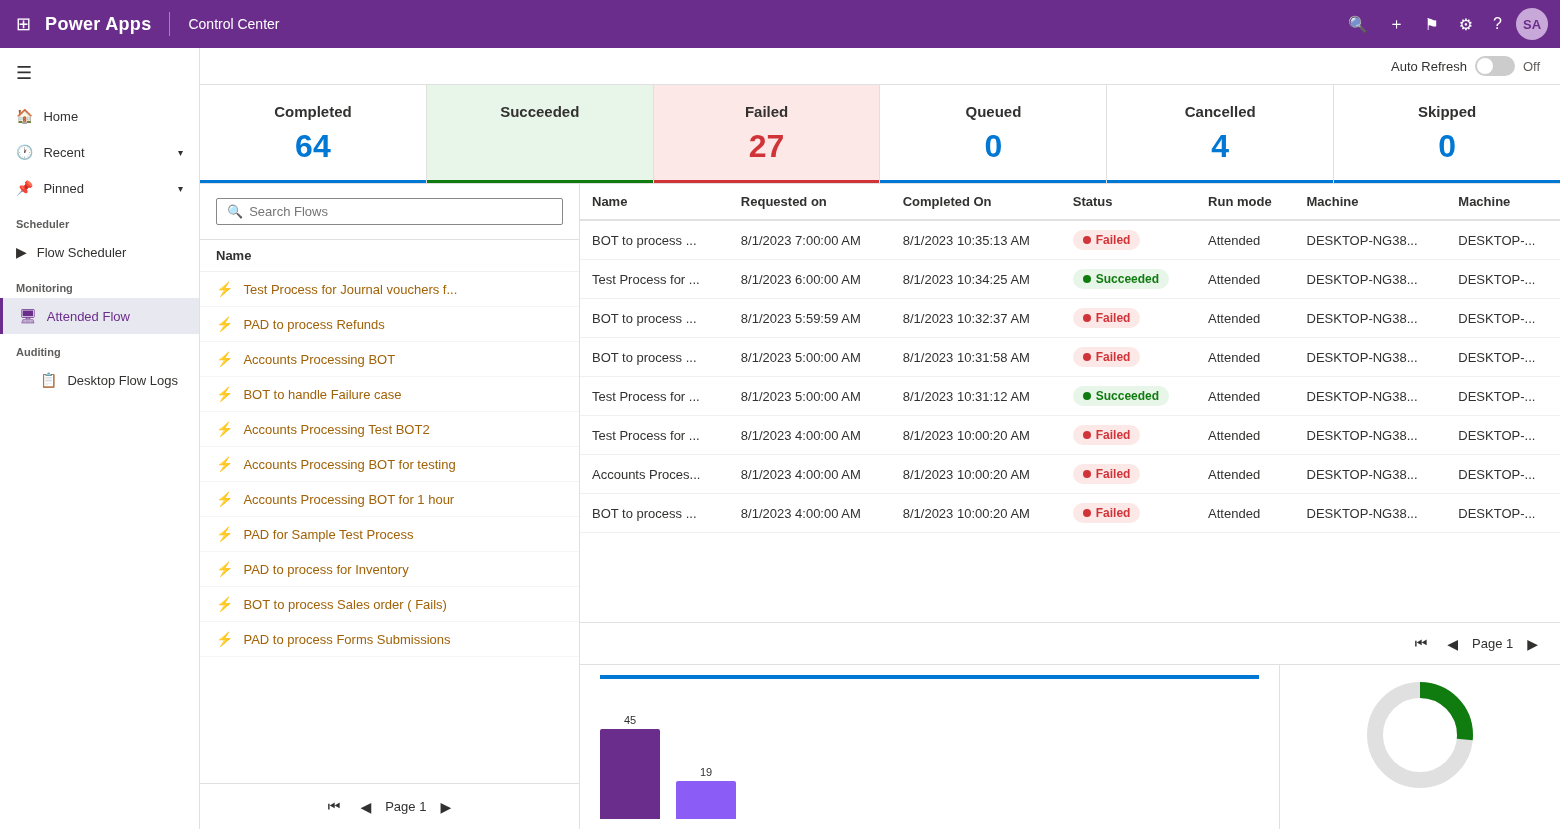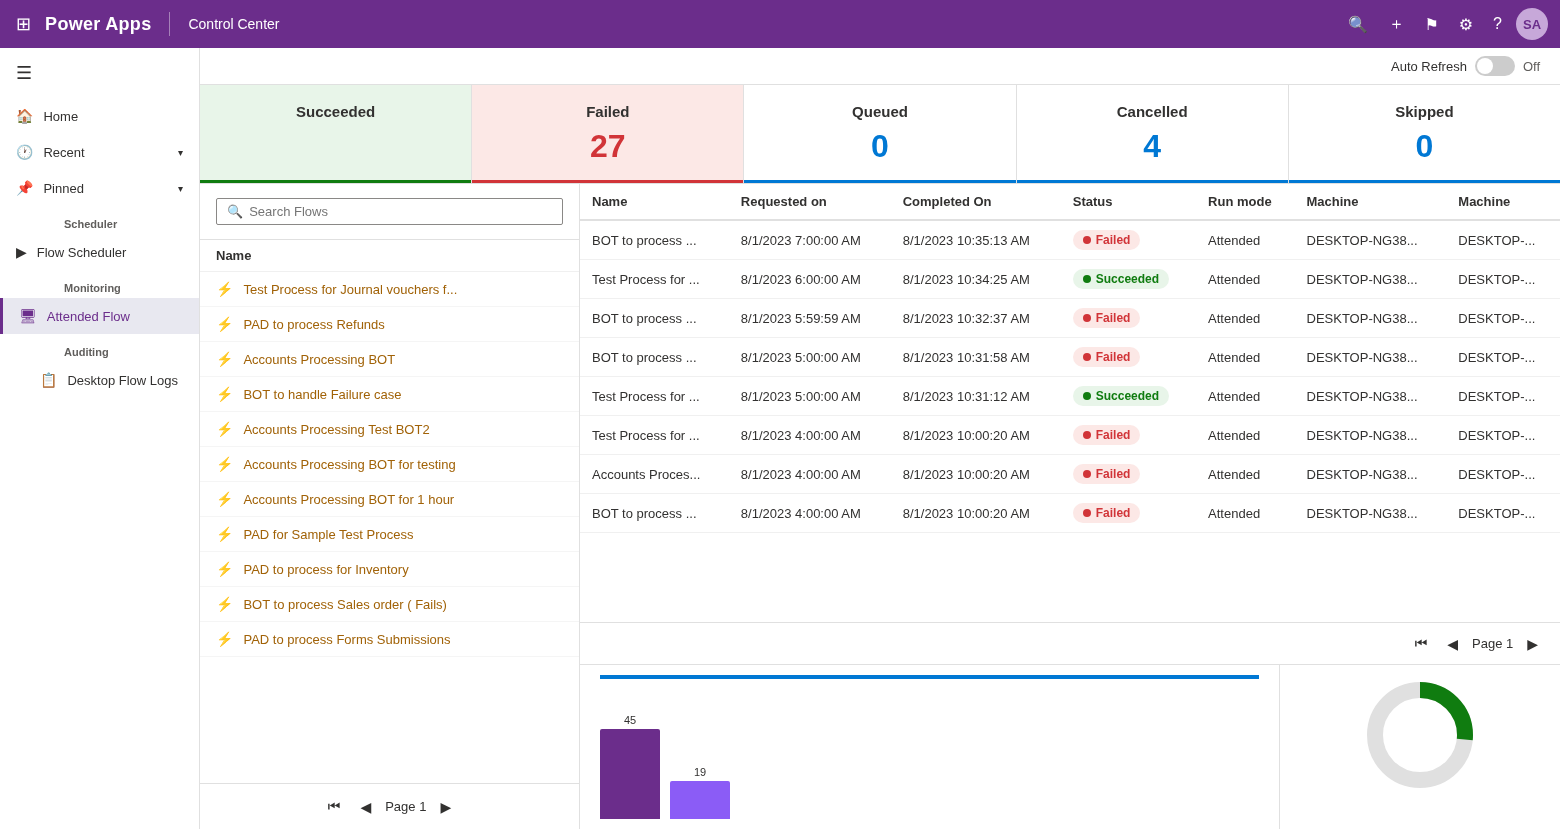--- a/index.html
+++ b/index.html
@@ -21,21 +21,21 @@
 
     
     .app-body { display: flex; height: calc(829px - 48px); }
 
     
     .sidebar { width: 200px; background: white; border-right: 1px solid #e0e0e0; display: flex; flex-direction: column; overflow-y: auto; }
     .sidebar-hamburger { padding: 14px 16px; font-size: 18px; cursor: pointer; color: #323130; }
     .sidebar-item { display: flex; align-items: center; gap: 10px; padding: 10px 16px; cursor: pointer; color: #323130; font-size: 13px; }
     .sidebar-item.active { background: #e8e8f0; color: #6b2d8b; border-left: 3px solid #6b2d8b; }
     .sidebar-icon { font-size: 14px; }
-    .sidebar-section-label { padding: 12px 16px 4px; font-size: 11px; font-weight: 700; color: #605e5c; text-transform: none; margin-left: 48px; }
+    .sidebar-section-label { padding: 12px 16px 4px; font-size: 11px; font-weight: 700; color: #605e5c; text-transform: none; }
     .sidebar-item-expand { margin-left: auto; font-size: 10px; }
     .sidebar-subitem { padding-left: 40px; }
 
     
     .main { flex: 1; display: flex; flex-direction: column; overflow: hidden; background: #f3f2f1; }
 
     
     .auto-refresh-bar { display: flex; justify-content: flex-end; align-items: center; padding: 8px 20px; background: white; border-bottom: 1px solid #e0e0e0; gap: 8px; }
     .auto-refresh-label { font-size: 13px; color: #323130; }
     .toggle-track { width: 40px; height: 20px; background: #ccc; border-radius: 10px; position: relative; cursor: pointer; }
@@ -87,21 +87,21 @@
     .status-badge.succeeded { background: #e8f5e9; color: #107c10; }
     .status-dot { width: 8px; height: 8px; border-radius: 50%; }
     .status-dot.failed { background: #d13438; }
     .status-dot.succeeded { background: #107c10; }
     .table-pagination { display: flex; align-items: center; justify-content: flex-end; padding: 8px 16px; border-top: 1px solid #e0e0e0; background: white; gap: 8px; }
 
     
     .charts-row { display: flex; height: 165px; border-top: 1px solid #e0e0e0; }
     .chart-bar-section { flex: 1; background: white; border-right: 1px solid #e0e0e0; padding: 10px 20px; display: flex; flex-direction: column; }
     .chart-top-bar { height: 4px; background: #0078d4; margin-bottom: 8px; }
-    .bar-chart { display: flex; align-items: flex-end; gap: 10px; flex: 1; }
+    .bar-chart { display: flex; align-items: flex-end; gap: 16px; flex: 1; }
     .bar-wrap { display: flex; flex-direction: column; align-items: center; gap: 3px; }
     .bar-value { font-size: 11px; color: #323130; }
     .bar { border-radius: 2px 2px 0 0; }
     .chart-donut-section { width: 280px; background: white; padding: 10px 20px; display: flex; flex-direction: column; align-items: center; }
     .donut-container { position: relative; width: 120px; height: 120px; }
     .donut-svg { width: 120px; height: 120px; }
   </style>
 </head>
 <body>
 
@@ -160,20 +160,25 @@
 
     <div class="auto-refresh-bar">
       <span class="auto-refresh-label">Auto Refresh</span>
       <div class="toggle-track">
         <div class="toggle-thumb"></div>
       </div>
       <span class="auto-refresh-off">Off</span>
     </div>
 
     <div class="stats-row">
+    <div class="stat-card ">
+      <div class="stat-card-label">Completed</div>
+      <div class="stat-card-value">64</div>
+      <div class="stat-card-bar"></div>
+    </div>
         <div class="stat-card succeeded">
       <div class="stat-card-label">Succeeded</div>
       <div class="stat-card-bar"></div>
     </div>
         <div class="stat-card failed">
       <div class="stat-card-label">Failed</div>
       <div class="stat-card-value">27</div>
       <div class="stat-card-bar"></div>
     </div>
         <div class="stat-card ">

